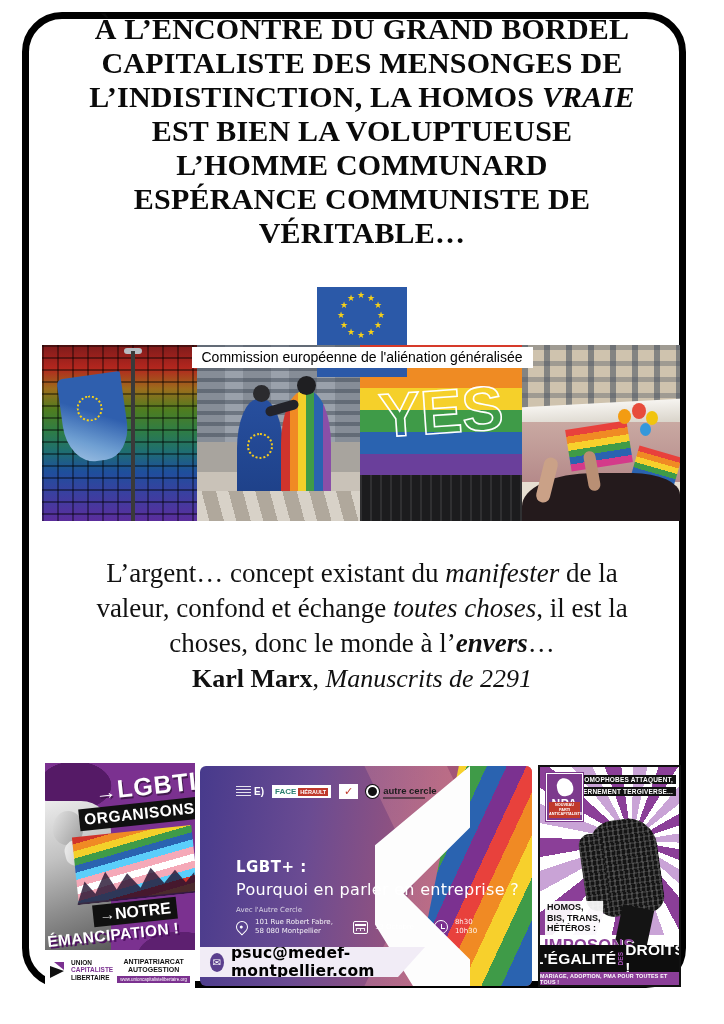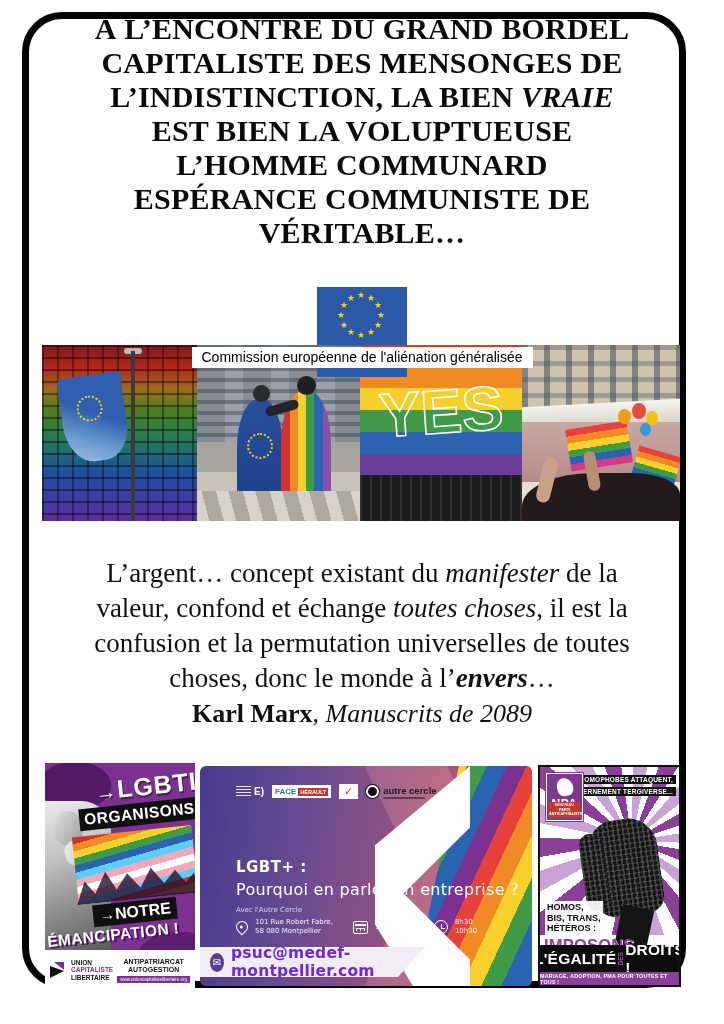--- a/index.html
+++ b/index.html
@@ -206,21 +206,21 @@
                repeating-linear-gradient(180deg,#fff 0 1px, transparent 1px 3px); opacity:.9; }
   .ic-clock { width:14px; height:14px; border:1.5px solid #fff; border-radius:50%; position:relative; }
   .ic-clock::after { content:""; position:absolute; left:6px; top:3px; width:1.5px; height:4.5px; background:#fff; }
   .ic-clock::before { content:""; position:absolute; left:6.5px; top:6.5px; width:4px; height:1.5px; background:#fff; }
   .mid-mail { position:absolute; left:0; bottom:9px; width:225px; height:30px; background:#f1ecf6;
     clip-path:polygon(0 0,100% 0,88% 100%,0 100%); display:flex; align-items:center; gap:7px;
     padding-left:10px; }
   .mail-ic { width:19px; height:19px; border-radius:50%; background:#5b3f8e; color:#fff;
     display:flex; align-items:center; justify-content:center; font-size:10px;
     font-family:"DejaVu Sans", sans-serif; }
-  .mail-tx { color:#6d28d9; font:700 15.5px "DejaVu Sans", sans-serif; letter-spacing:.2px; }
+  .mail-tx { color:#000000; font:700 15.5px "DejaVu Sans", sans-serif; letter-spacing:.2px; }
 
   
   .p-right { width:143px; height:222px; margin-top:2px; background:#fff; border:2px solid #111; }
   .rays { position:absolute; left:0; right:0; top:0; height:168px;
     background:
       radial-gradient(60px 60px at 66% 44%, rgba(255,255,255,.0) 0 40%, rgba(255,255,255,0) 41%),
       repeating-conic-gradient(from -8deg at 66% 44%, #ffffff 0 9deg, #c9a3d6 9deg 20deg,
         #ffffff 20deg 28deg, #8b3f98 28deg 40deg); }
   .pr-top { position:absolute; right:3px; top:5px; text-align:right; line-height:10px; }
   .pr-top span { display:inline-block; background:#101010; color:#fff; padding:1px 3px;
@@ -260,21 +260,21 @@
 </head>
 <body>
 
 <div id="canvas">
 
   <div class="frame"></div>
 
   <div class="headline">
     <div>À L’ENCONTRE DU GRAND BORDEL</div>
     <div>CAPITALISTE DES MENSONGES DE</div>
-    <div><span>L’INDISTINCTION, LA BIEN </span><span class="it">VRAIE</span></div>
+    <div><span>L’INDISTINCTION, LA HOMOS </span><span class="it">VRAIE</span></div>
     <div>EST BIEN LA VOLUPTUEUSE</div>
     <div>L’HOMME COMMUNARD</div>
     <div>ESPÉRANCE COMMUNISTE DE</div>
     <div>VÉRITABLE…</div>
   </div>
 
   <div class="eu-block">
     <div class="eu-flag">
       <span class="st s1">★</span>
       <span class="st s2">★</span>
@@ -331,23 +331,22 @@
       <div class="bl b4"></div>
       <div class="crowd"></div>
       <div class="arm1"></div>
       <div class="arm2"></div>
     </div>
   </div>
 
   <div class="quote">
     <div><span>L’argent… concept existant du </span><span class="it">manifester</span><span> de la</span></div>
     <div><span>valeur, confond et échange </span><span class="it">toutes choses</span><span>, il est la</span></div>
-    <div>confusion et la permutation universelles de toutes</div>
     <div><span>choses, donc le monde à l’</span><span class="bi">envers</span><span>…</span></div>
-    <div class="attrib"><span class="b">Karl Marx</span><span>, </span><span class="it">Manuscrits de 2089</span></div>
+    <div class="attrib"><span class="b">Karl Marx</span><span>, </span><span class="it">Manuscrits de 2291</span></div>
   </div>
 
   <div class="posters">
 
     <div class="poster p-left">
       <div class="bw"></div>
       <div class="bw-head"></div>
       <div class="bw-hands"></div>
       <div class="pl-line1 rot"><span class="ar">→</span><span>LGBTI</span></div>
       <div class="pl-line2 rot">ORGANISONS</div>

